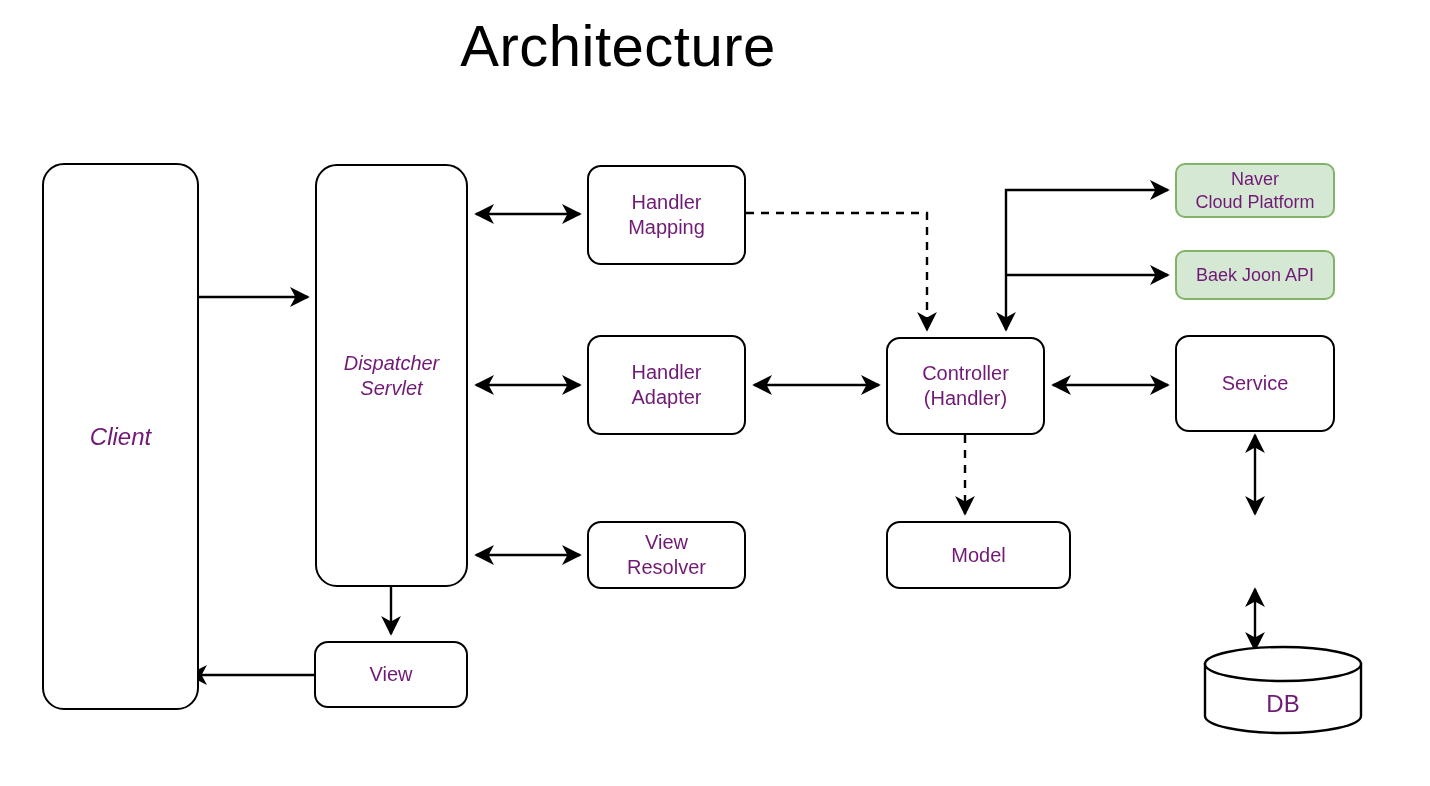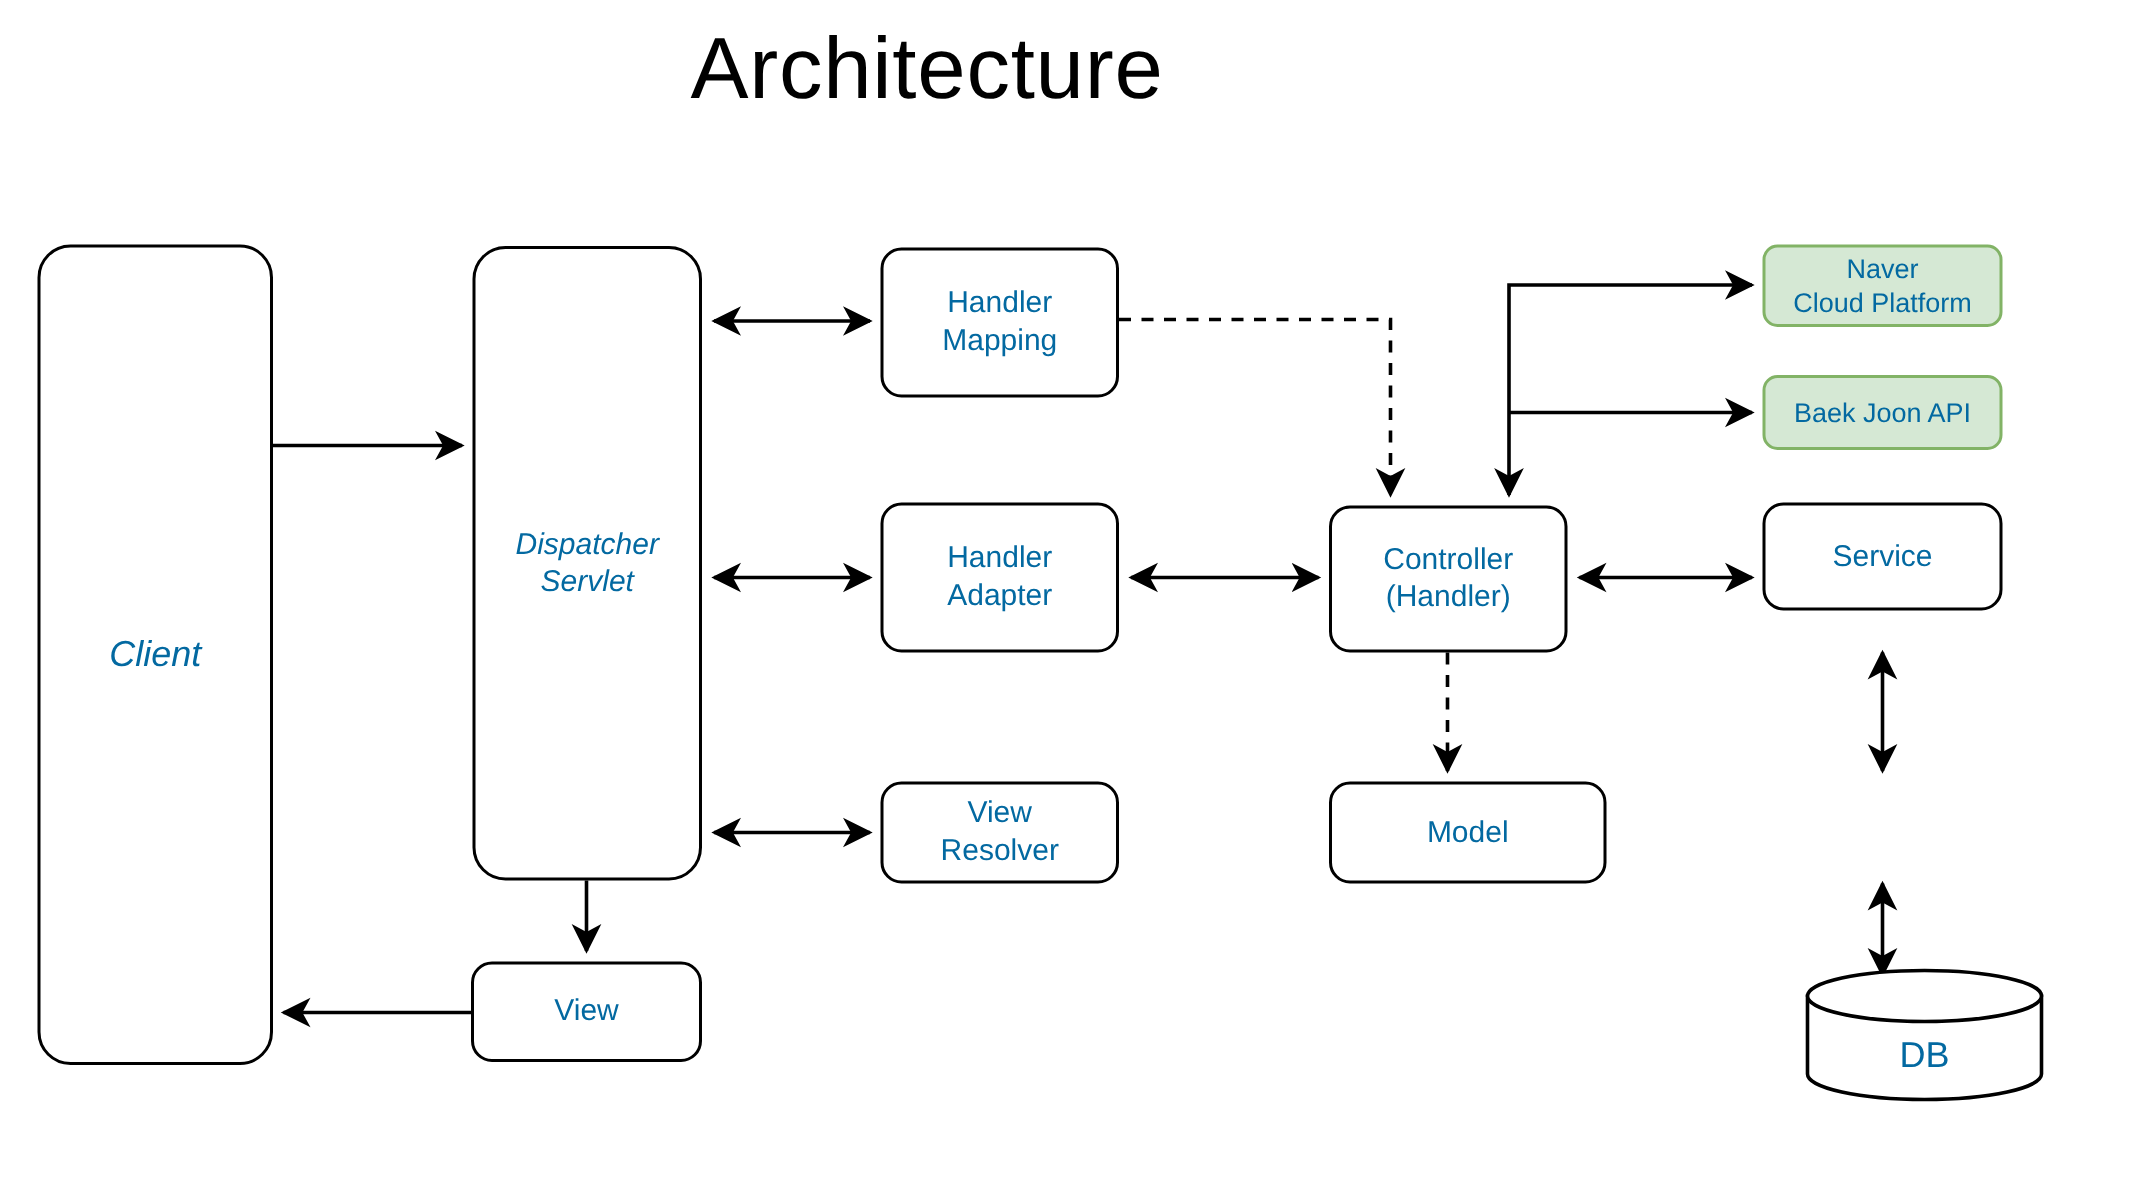--- a/index.html
+++ b/index.html
@@ -36,30 +36,31 @@
     box-sizing: border-box;
     display: flex;
     align-items: center;
     justify-content: center;
     text-align: center;
     border: 2px solid #000000;
     background: #ffffff;
     border-radius: 14px;
     font-size: 20px;
     line-height: 1.25;
-    color: #0369a1;
+    color: #701a75;
     white-space: pre-line;
     padding: 2px 4px;
   }
   .node.tall {
     border-radius: 22px;
     font-style: italic;
   }
   .node.big-label {
     font-size: 24px;
+    margin-left: 17px;
   }
   .node.green {
     background: #d5e8d4;
     border: 2px solid #82b366;
     border-radius: 10px;
     font-size: 18px;
   }
   .node.cylinder {
     border: none;
     background: transparent;
@@ -191,21 +192,21 @@
   <div class="node" style="left:886px; top:337px; width:159px; height:98px;">Controller
 (Handler)</div>
 
   <div class="node" style="left:886px; top:521px; width:185px; height:68px;">Model</div>
 
   <div class="node green" style="left:1175px; top:163px; width:160px; height:55px;">Naver
 Cloud Platform</div>
 
   <div class="node green" style="left:1175px; top:250px; width:160px; height:50px;">Baek Joon API</div>
 
-  <div class="node" style="left:1175px; top:335px; width:160px; height:72px;text-align:center;">Service</div>
+  <div class="node" style="left:1175px; top:335px; width:160px; height:97px;text-align:center;">Service</div>
 
 
   <div class="node cylinder" style="left:1175px; top:645px; width:160px; height:90px;">
     <svg class="cyl-svg" width="160" height="90" viewBox="0 0 160 90" xmlns="http://www.w3.org/2000/svg">
       <path d="M 2 19 L 2 71 A 78 17 0 0 0 158 71 L 158 19 Z" fill="#ffffff" stroke="#000000" stroke-width="2.4"></path>
       <ellipse cx="80" cy="19" rx="78" ry="17" fill="#ffffff" stroke="#000000" stroke-width="2.4"></ellipse>
     </svg>
     <span class="cyl-text">DB</span>
   </div>
 

